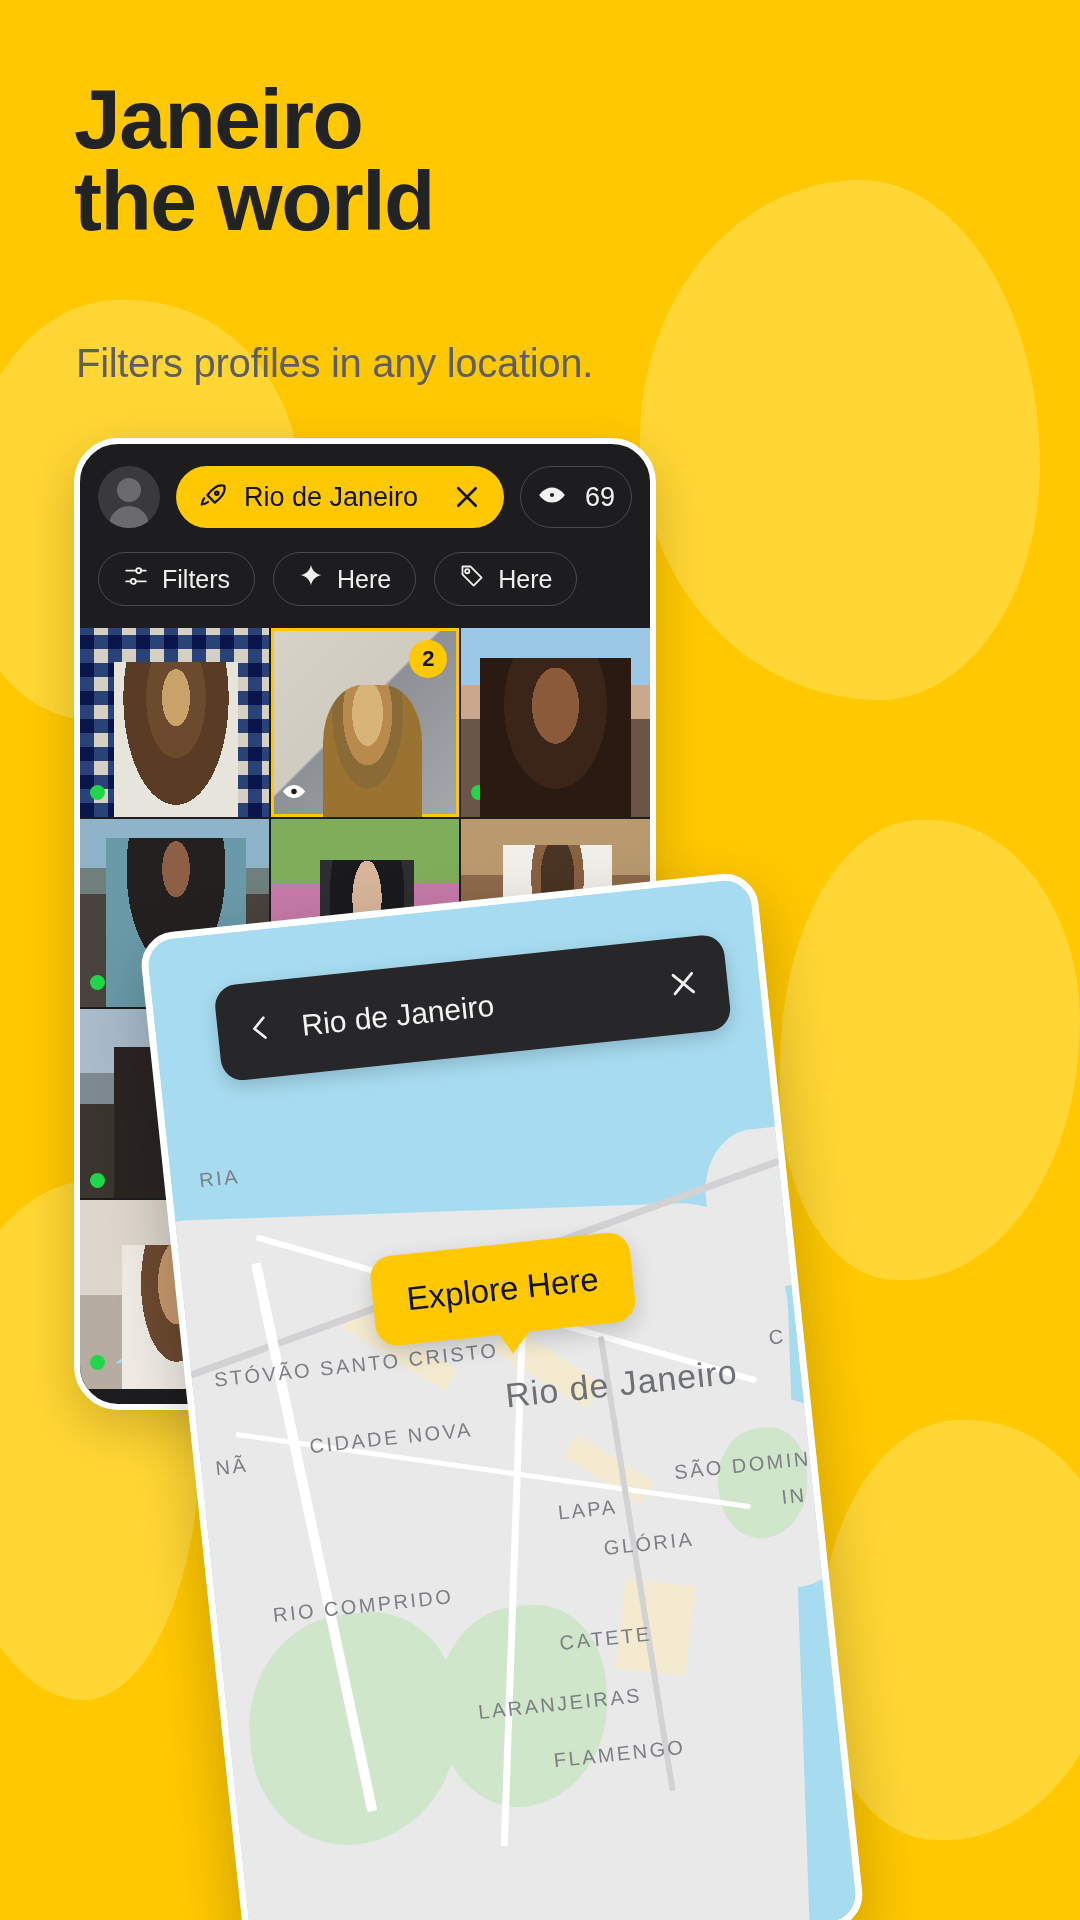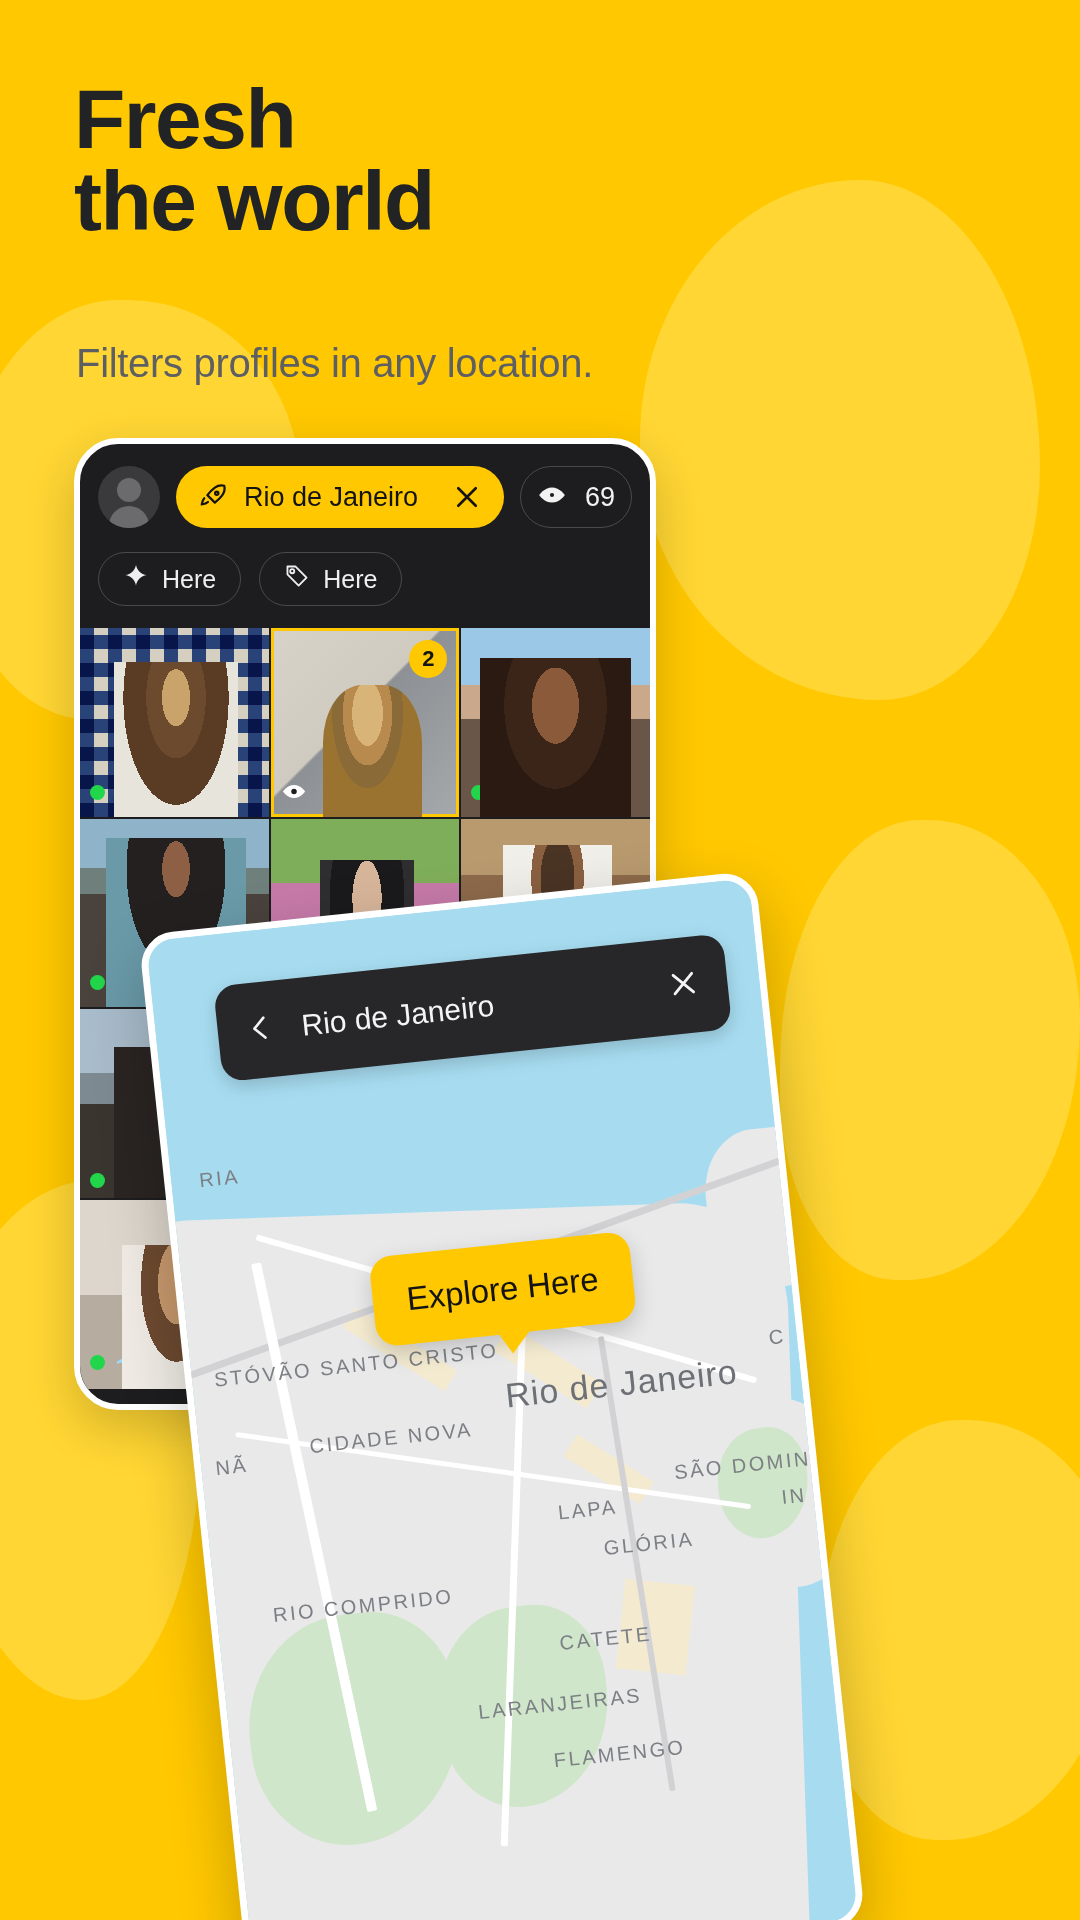--- a/index.html
+++ b/index.html
@@ -190,21 +190,21 @@
 <body>
 
 <div class="watermark">
   <div class="wm" style="left:-40px; top:300px; width:340px; height:420px;"></div>
   <div class="wm" style="left:640px; top:180px; width:400px; height:520px; border-radius:55% 45% 40% 60%/50% 55% 45% 50%;"></div>
   <div class="wm" style="left:780px; top:820px; width:300px; height:460px;"></div>
   <div class="wm" style="left:-60px; top:1180px; width:260px; height:520px; border-radius:60% 40% 45% 55%/45% 50% 50% 55%;"></div>
   <div class="wm" style="left:820px; top:1420px; width:300px; height:420px;"></div>
 </div>
 
-<div class="headline">Fresh
+<div class="headline">Janeiro
 the world</div>
 <div class="subtitle">Filters profiles in any location.</div>
 
 <div class="phone">
 
   <div class="phone-top">
 
     <div class="topbar">
 
       <div class="avatar"></div>
@@ -232,20 +232,30 @@
             <circle cx="12" cy="9" r="2.6" fill="#1d1d1f"></circle>
           </svg>
         </span>
         <span>69</span>
       </div>
 
     </div>
 
     <div class="chips">
 
+      <div class="chip">
+        <span>
+          <svg width="26" height="26" viewBox="0 0 24 24" fill="none" stroke="#efefef" stroke-width="1.7" stroke-linecap="round">
+            <path d="M3 7h9M17 7h4M3 17h4M12 17h9"></path>
+            <circle cx="14.5" cy="7" r="2.3"></circle>
+              <circle cx="9.5" cy="17" r="2.3"></circle>
+          </svg>
+        </span>
+        <span>Filters</span>
+      </div>
 
       <div class="chip">
         <span>
           <svg width="26" height="26" viewBox="0 0 24 24" fill="#efefef">
             <path d="M12 1.5c.7 5 4.8 9 9.8 9.6-5 .7-9.1 4.7-9.8 9.7-.7-5-4.8-9-9.8-9.7 5-.6 9.1-4.6 9.8-9.6z"></path>
           </svg>
         </span>
         <span>Here</span>
       </div>
 

